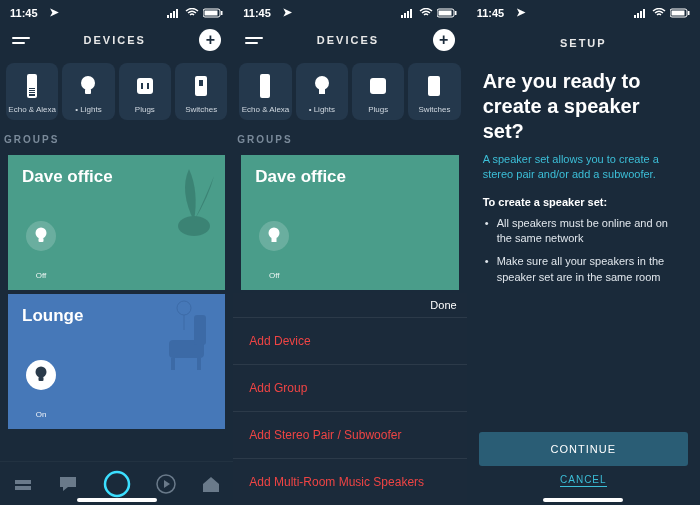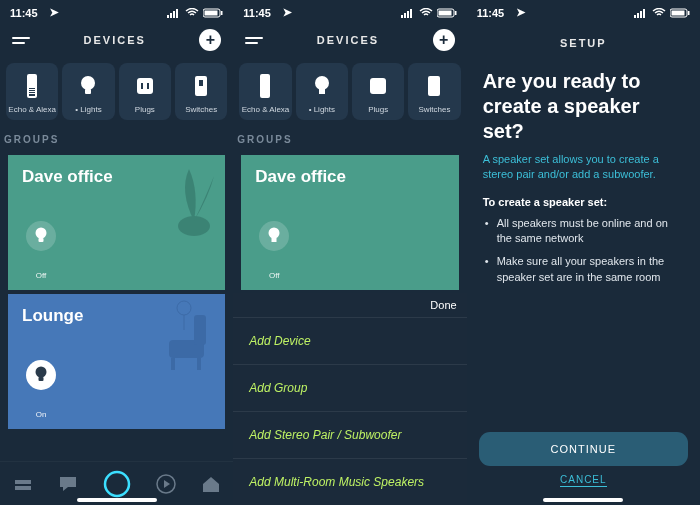--- a/index.html
+++ b/index.html
@@ -30,33 +30,33 @@
   .bulb-circle.on svg{ color:#2a3a4a;}
   .bulb-status{ font-size:8px; color:rgba(255,255,255,0.9);}
   .deco{ position:absolute; right:6px; top:6px; opacity:0.22; color:#0a2a2a;}
   .tabbar{ position:absolute; bottom:0; left:0; right:0; height:44px; display:flex; align-items:center; justify-content:space-around; background:#1a2a3a; border-top:1px solid rgba(255,255,255,0.04);}
   .tabbar .tab{ color:#6a7a8a; display:flex; align-items:center; justify-content:center;}
   .tabbar .tab.active{ color:#3cdfff;}
   .home-ind{ position:absolute; bottom:3px; left:50%; transform:translateX(-50%); width:80px; height:4px; background:#fff; border-radius:2px;}
   
   .sheet{ position:absolute; left:0; right:0; bottom:0; background:#1b2a3a; z-index:5;}
   .sheet-done{ text-align:right; font-size:11px; color:#fff; padding:6px 10px;}
-  .sheet-item{ padding:16px 16px; font-size:12px; color:#bef264; border-top:1px solid rgba(255,255,255,0.08);font-style:italic;}
+  .sheet-item{ padding:16px 16px; font-size:12px; color:#ef4444; border-top:1px solid rgba(255,255,255,0.08);}
   .screen2-top{ position:relative;}
   
   .s3 .header{ justify-content:center;margin-top:8px;}
   .s3-body{ padding: 12px 16px;}
   .s3-h1{ font-size:20px; font-weight:600; line-height:1.25; margin-bottom:8px;}
   .s3-sub{ font-size:11px; color:#3cbfd8; line-height:1.35; margin-bottom:14px;}
   .s3-strong{ font-size:11px; font-weight:700; margin-bottom:8px;}
   .s3-ul{ list-style:none;}
   .s3-ul li{ font-size:11px; line-height:1.4; padding-left:14px; position:relative; margin-bottom:8px; color:#e0e6ec;}
   .s3-ul li::before{ content:"•"; position:absolute; left:2px;}
   .s3-footer{ position:absolute; bottom:18px; left:12px; right:12px; display:flex; flex-direction:column; align-items:center; gap:8px;}
-  .btn-continue{ width:100%; background:#2a5d75; color:#fff; border:none; padding:11px; font-size:11px; letter-spacing:1px; border-radius:11px;}
+  .btn-continue{ width:100%; background:#2a5d75; color:#fff; border:none; padding:11px; font-size:11px; letter-spacing:1px; border-radius:3px;}
   .btn-cancel{ color:#3cbfd8; font-size:10px; letter-spacing:1px; background:none; border:none; border-bottom:1px solid #3cbfd8; padding-bottom:1px;}
   svg{ display:block;}
   .spacer{ width:22px;}
 </style>
 </head>
 <body>
 
 <div class="screen">
   <div class="status-bar">
     <div class="status-left">

